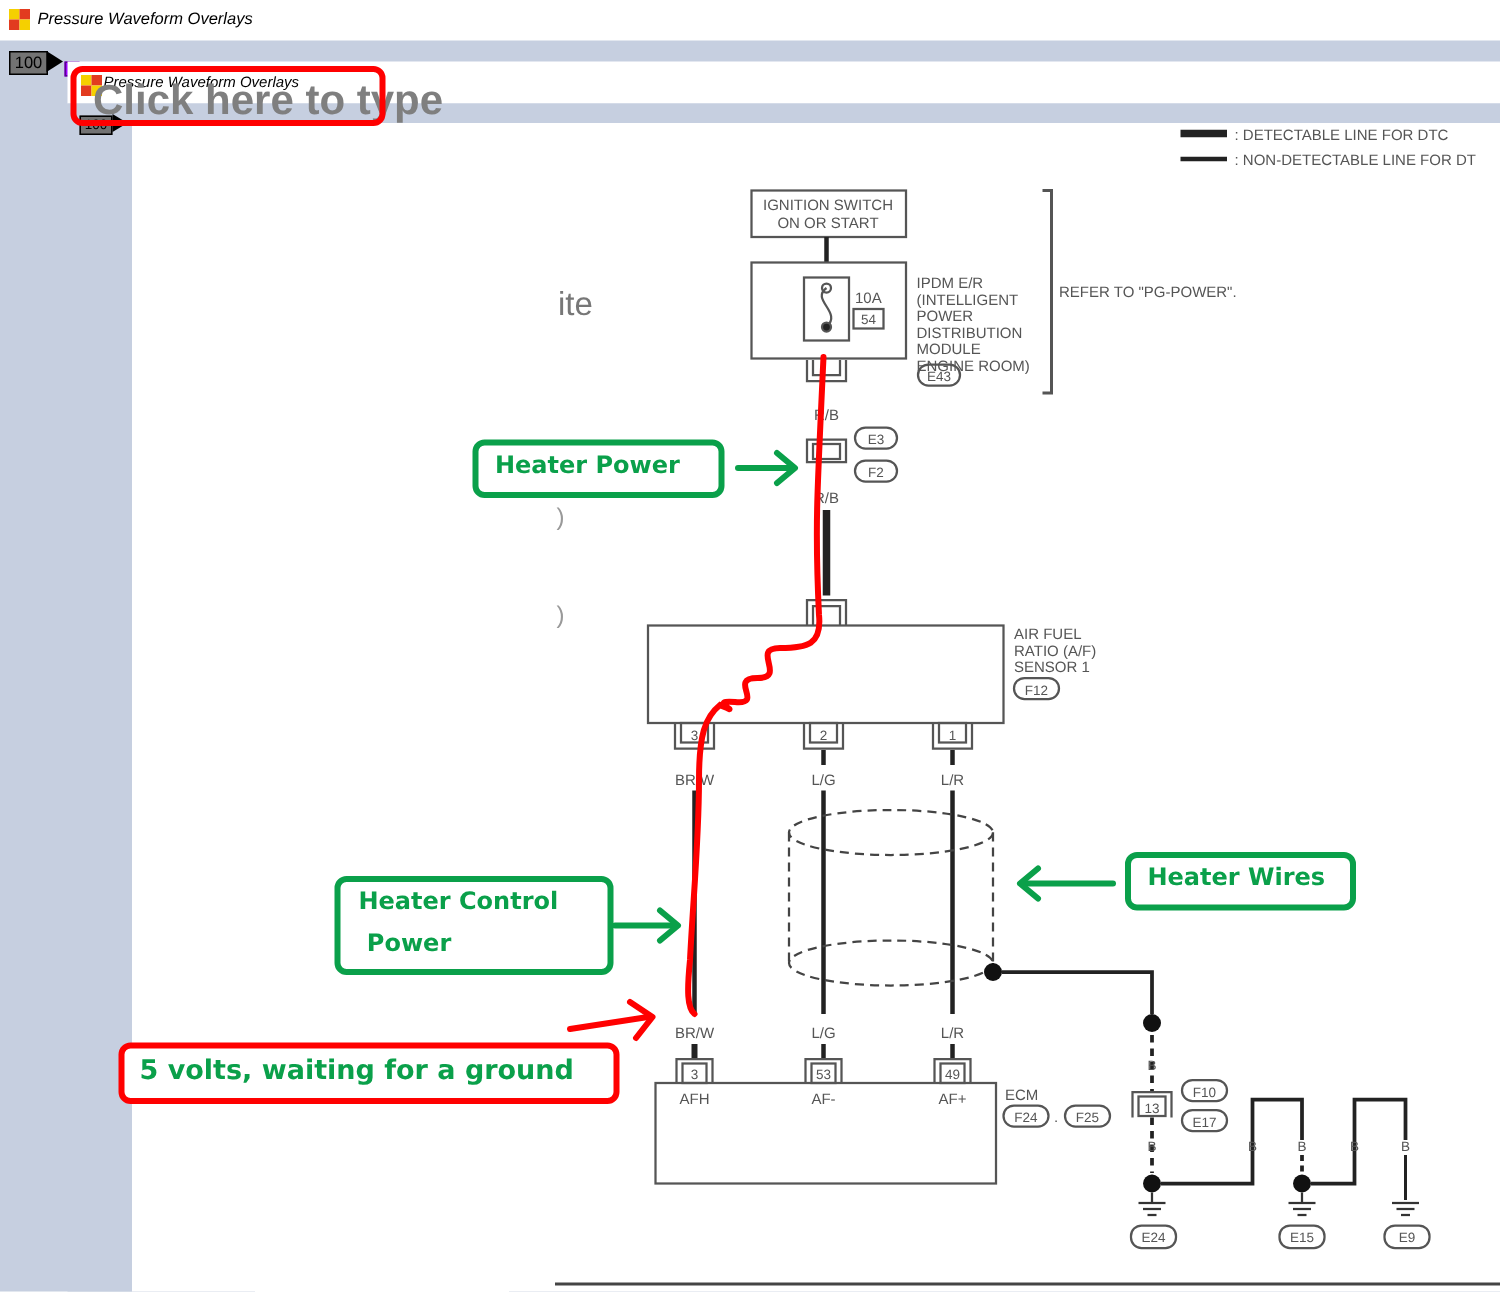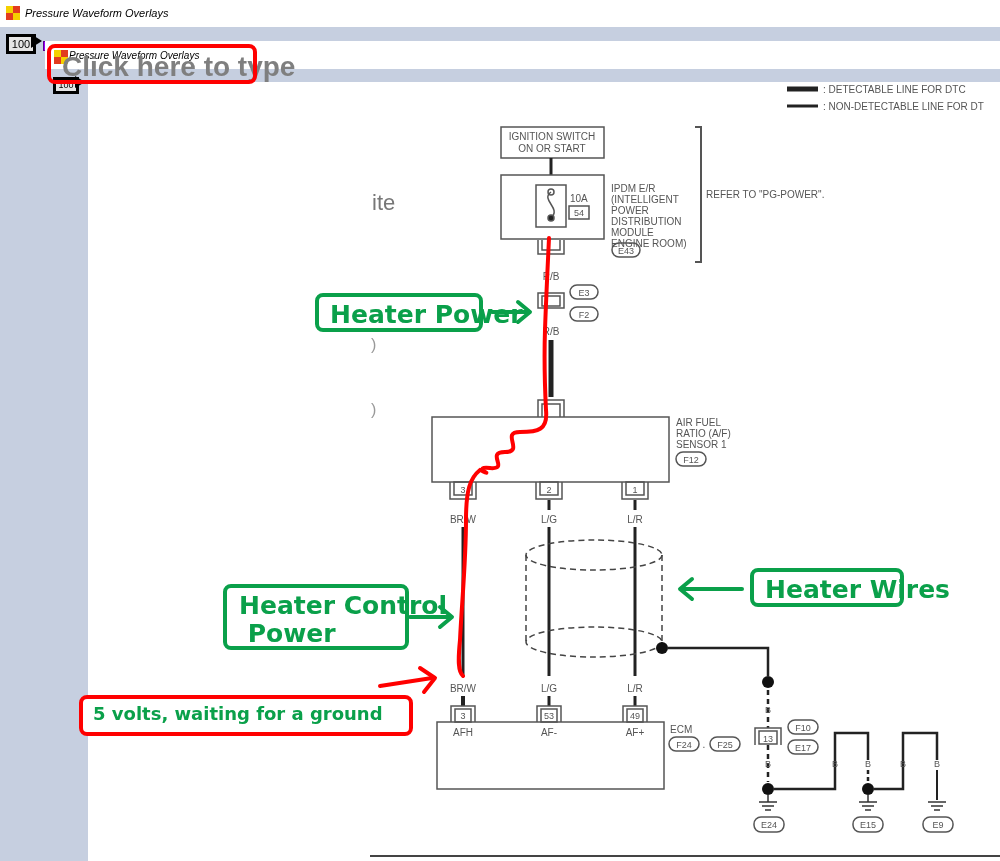--- a/index.html
+++ b/index.html
@@ -5,27 +5,27 @@
   html, body { margin:0; padding:0; }
   body { width:1000px; height:861px; position:relative; overflow:hidden; background:#ffffff; font-family:"Liberation Sans", sans-serif; }
   .titlebar { position:absolute; left:0; top:0; width:1000px; height:27px; background:#ffffff; }
   .app-icon { position:absolute; width:14px; height:14px; }
   .app-icon .q { position:absolute; width:7px; height:7px; }
   .title-text { position:absolute; font-size:11px; color:#000;font-style:italic; }
   .outer-frame { position:absolute; left:0; top:27px; width:1000px; height:834px; background:#c6cfe0; }
   .inner-title { position:absolute; left:45px; top:41px; width:955px; height:28px; background:#ffffff; }
   .inner-frame { position:absolute; left:45px; top:69px; width:955px; height:792px; background:#c6cfe0; }
   .canvas { position:absolute; left:88px; top:82px; width:912px; height:779px; background:#ffffff; }
-  .zoom-box { position:absolute; border:3px solid #000000; background:#e5e5e5; font-size:11px; line-height:14px; text-align:center; }
+  .zoom-box { position:absolute; border:1px solid #000000; background:#737373; font-size:11px; line-height:14px; text-align:center; }
   .tri { position:absolute; width:0; height:0; border-top:7px solid transparent; border-bottom:7px solid transparent; border-left:11px solid #000; }
   .purple { position:absolute; width:8px; height:8px; background:#9b00ff; border:1px solid #5a0090; }
   .click-type { position:absolute; left:62px; top:51px; font-size:28px; font-weight:bold; color:#7f7f7f; white-space:nowrap; }
   .red-box { position:absolute; border:4px solid #ff0000; border-radius:8px; box-sizing:border-box; }
   .green-box { position:absolute; border:4px solid #0aa04a; border-radius:8px; box-sizing:border-box; background:#fff; }
-  .callout-text { position:absolute; font-size:25px; font-weight:bold; color:#0aa04a; white-space:nowrap; font-family:"DejaVu Sans", sans-serif; }
+  .callout-text { position:absolute; font-size:16px; font-weight:bold; color:#0aa04a; white-space:nowrap; font-family:"DejaVu Sans", sans-serif; }
   svg text { font-family:"Liberation Sans", sans-serif; }
 </style>
 </head>
 <body>
 
 <div class="titlebar">
   <div class="app-icon" style="left:6px;top:6px;">
     <div class="q" style="left:0;top:0;background:#f5d000;"></div>
     <div class="q" style="left:7px;top:0;background:#e23b1f;"></div>
     <div class="q" style="left:0;top:7px;background:#e23b1f;"></div>

